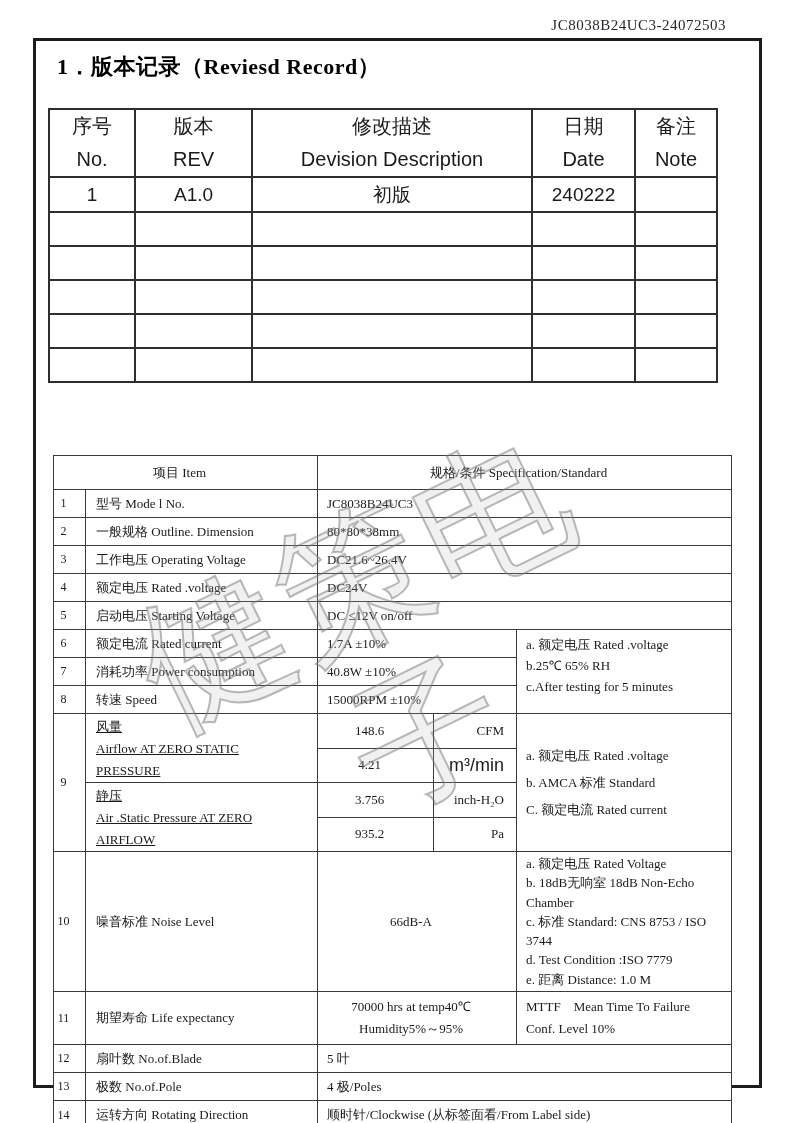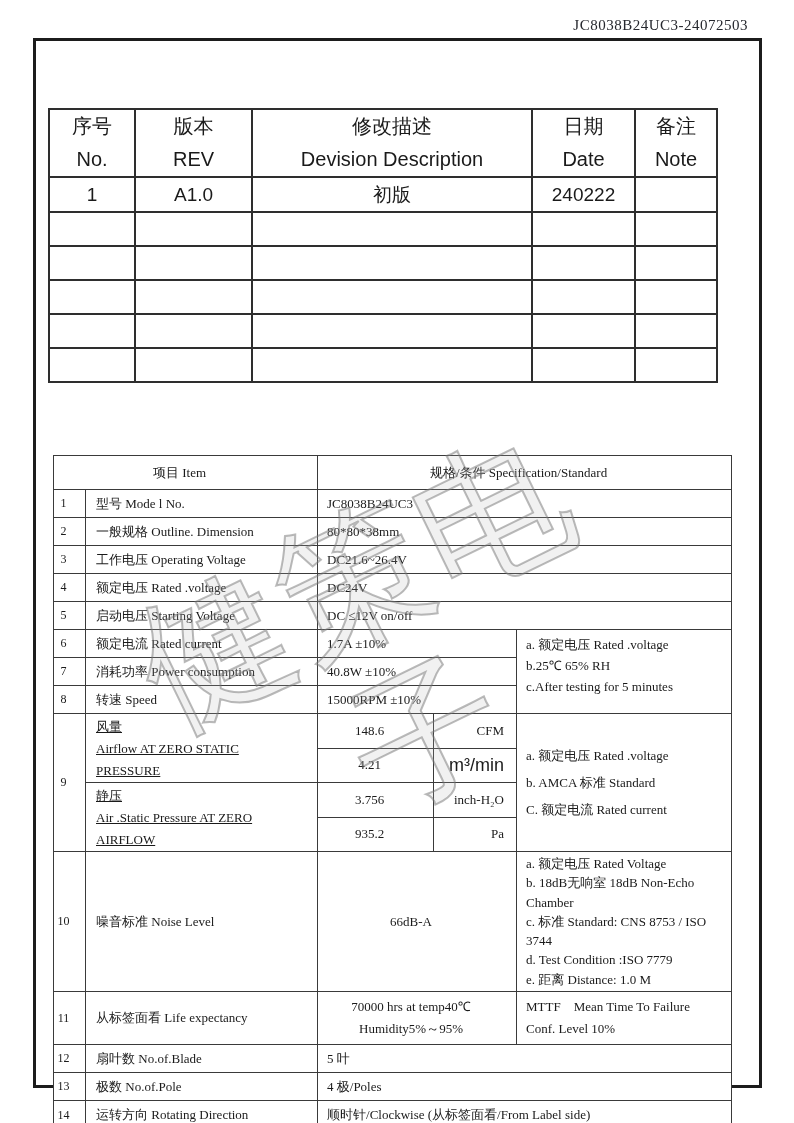--- a/index.html
+++ b/index.html
@@ -6,21 +6,21 @@
   .page{
     position:relative;width:794px;height:1123px;background:#ffffff;
     font-family:"Liberation Serif", serif;color:#1a1a1a;overflow:hidden;
     margin:0 auto;
   }
   .frame{
     position:absolute;left:33px;top:38px;width:729px;height:1050px;
     border:3px solid #1c1c1c;box-sizing:border-box;
   }
   .doc-number{
-    position:absolute;top:17px;right:46px;font-size:15px;letter-spacing:.5px;
+    position:absolute;top:17px;right:68px;font-size:15px;letter-spacing:.5px;
     color:#26282e;font-family:"Liberation Serif", serif;text-align:center;
   }
   .sec-title{
     position:absolute;left:57px;font-size:22px;font-weight:bold;color:#000;
     font-family:"Liberation Serif", serif;letter-spacing:.5px;white-space:nowrap;
   }
   .title1{top:52px;}
   .title2{top:420px;}
 
   table{border-collapse:collapse;table-layout:fixed;background:#fff;}
@@ -76,20 +76,21 @@
 </style>
 </head>
 <body>
 
 <div class="page">
 
   <div class="doc-number">JC8038B24UC3-24072503</div>
 
   <div class="frame"></div>
 
+  <div class="sec-title title1">1．版本记录（Reviesd Record）</div>
 
   <table class="t1">
     <colgroup>
       <col style="width:86px">
         <col style="width:117px">
         <col style="width:280px">
         <col style="width:103px">
         <col style="width:82px">
     </colgroup>
     <tbody>
@@ -257,21 +258,21 @@
         <div>a. 额定电压 Rated Voltage</div>
         <div>b. 18dB无响室  18dB Non-Echo</div>
         <div>Chamber</div>
         <div>c. 标准 Standard: CNS 8753 / ISO 3744</div>
         <div>d. Test Condition :ISO 7779</div>
         <div>e. 距离 Distance: 1.0 M</div>
       </td>
     </tr>
     <tr class="row11">
       <td class="no">11</td>
-      <td class="item">从标签面看  Life expectancy</td>
+      <td class="item">期望寿命  Life expectancy</td>
       <td colspan="2" class="vcenter two-line">
         <div>70000 hrs at temp40℃</div>
         <div>Humidity5%～95%</div>
       </td>
       <td class="cond cond11">
         <div class="prewrap">MTTF    Mean Time To Failure</div>
         <div>Conf. Level 10%</div>
       </td>
     </tr>
     <tr class="r">

